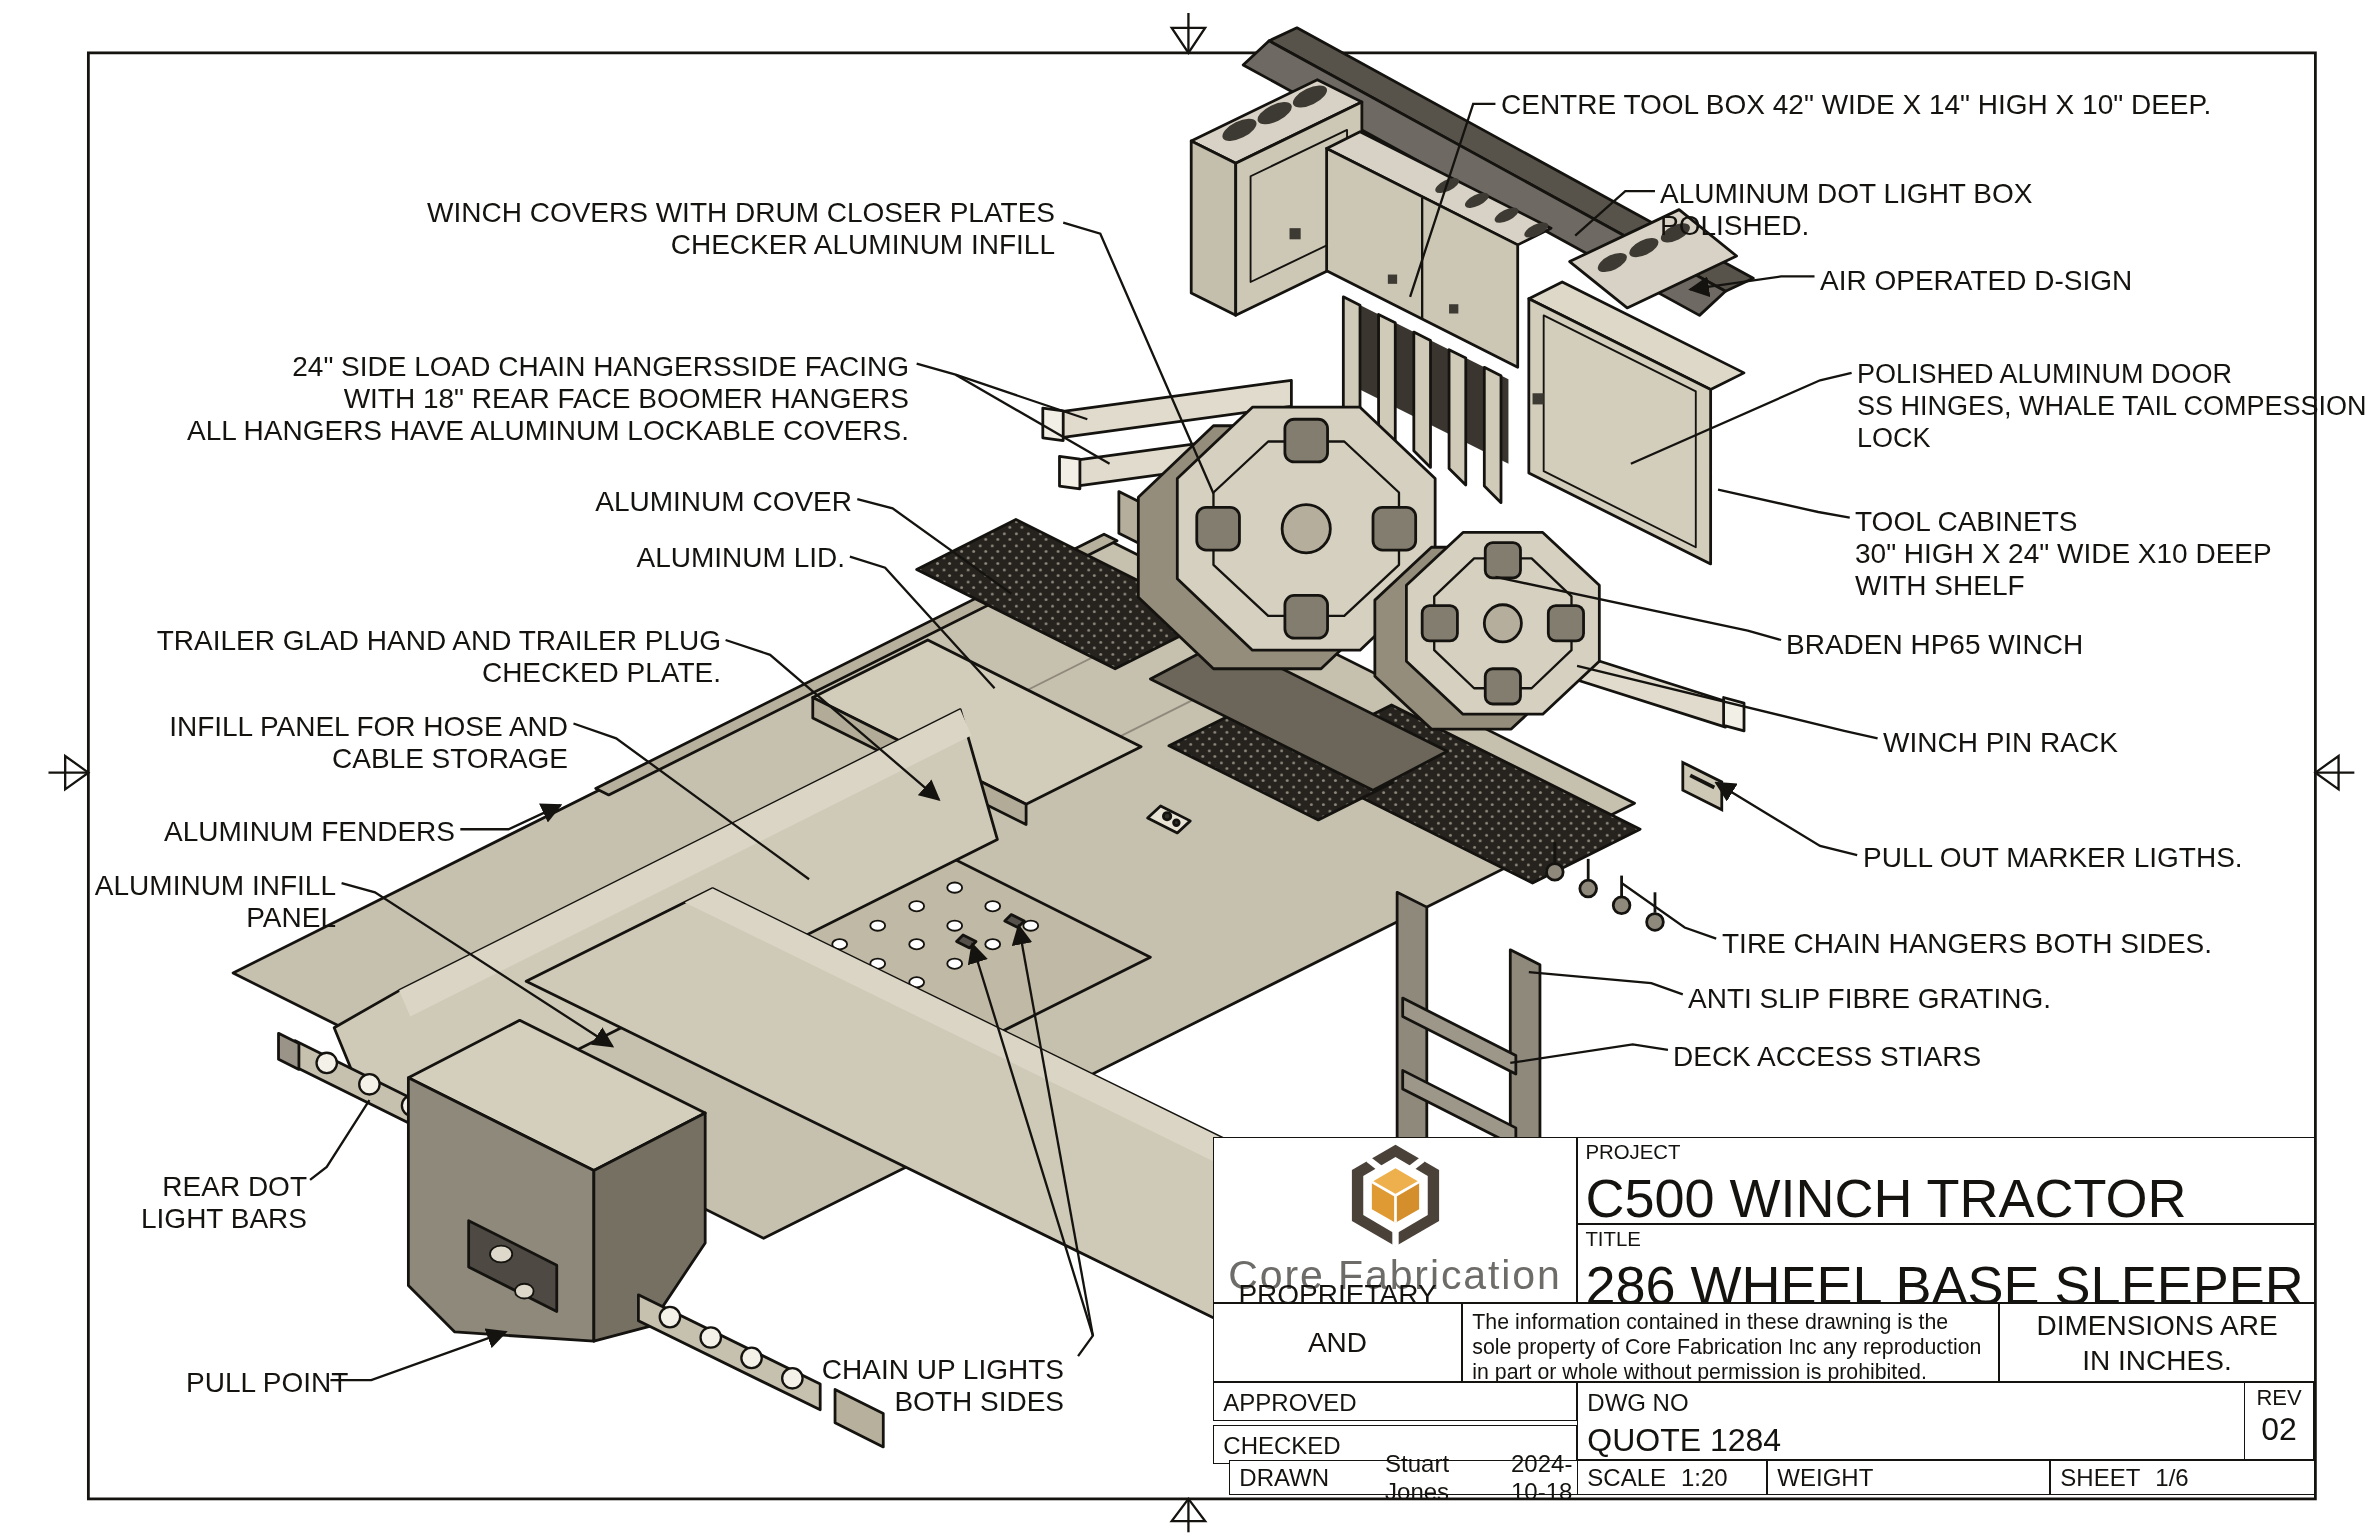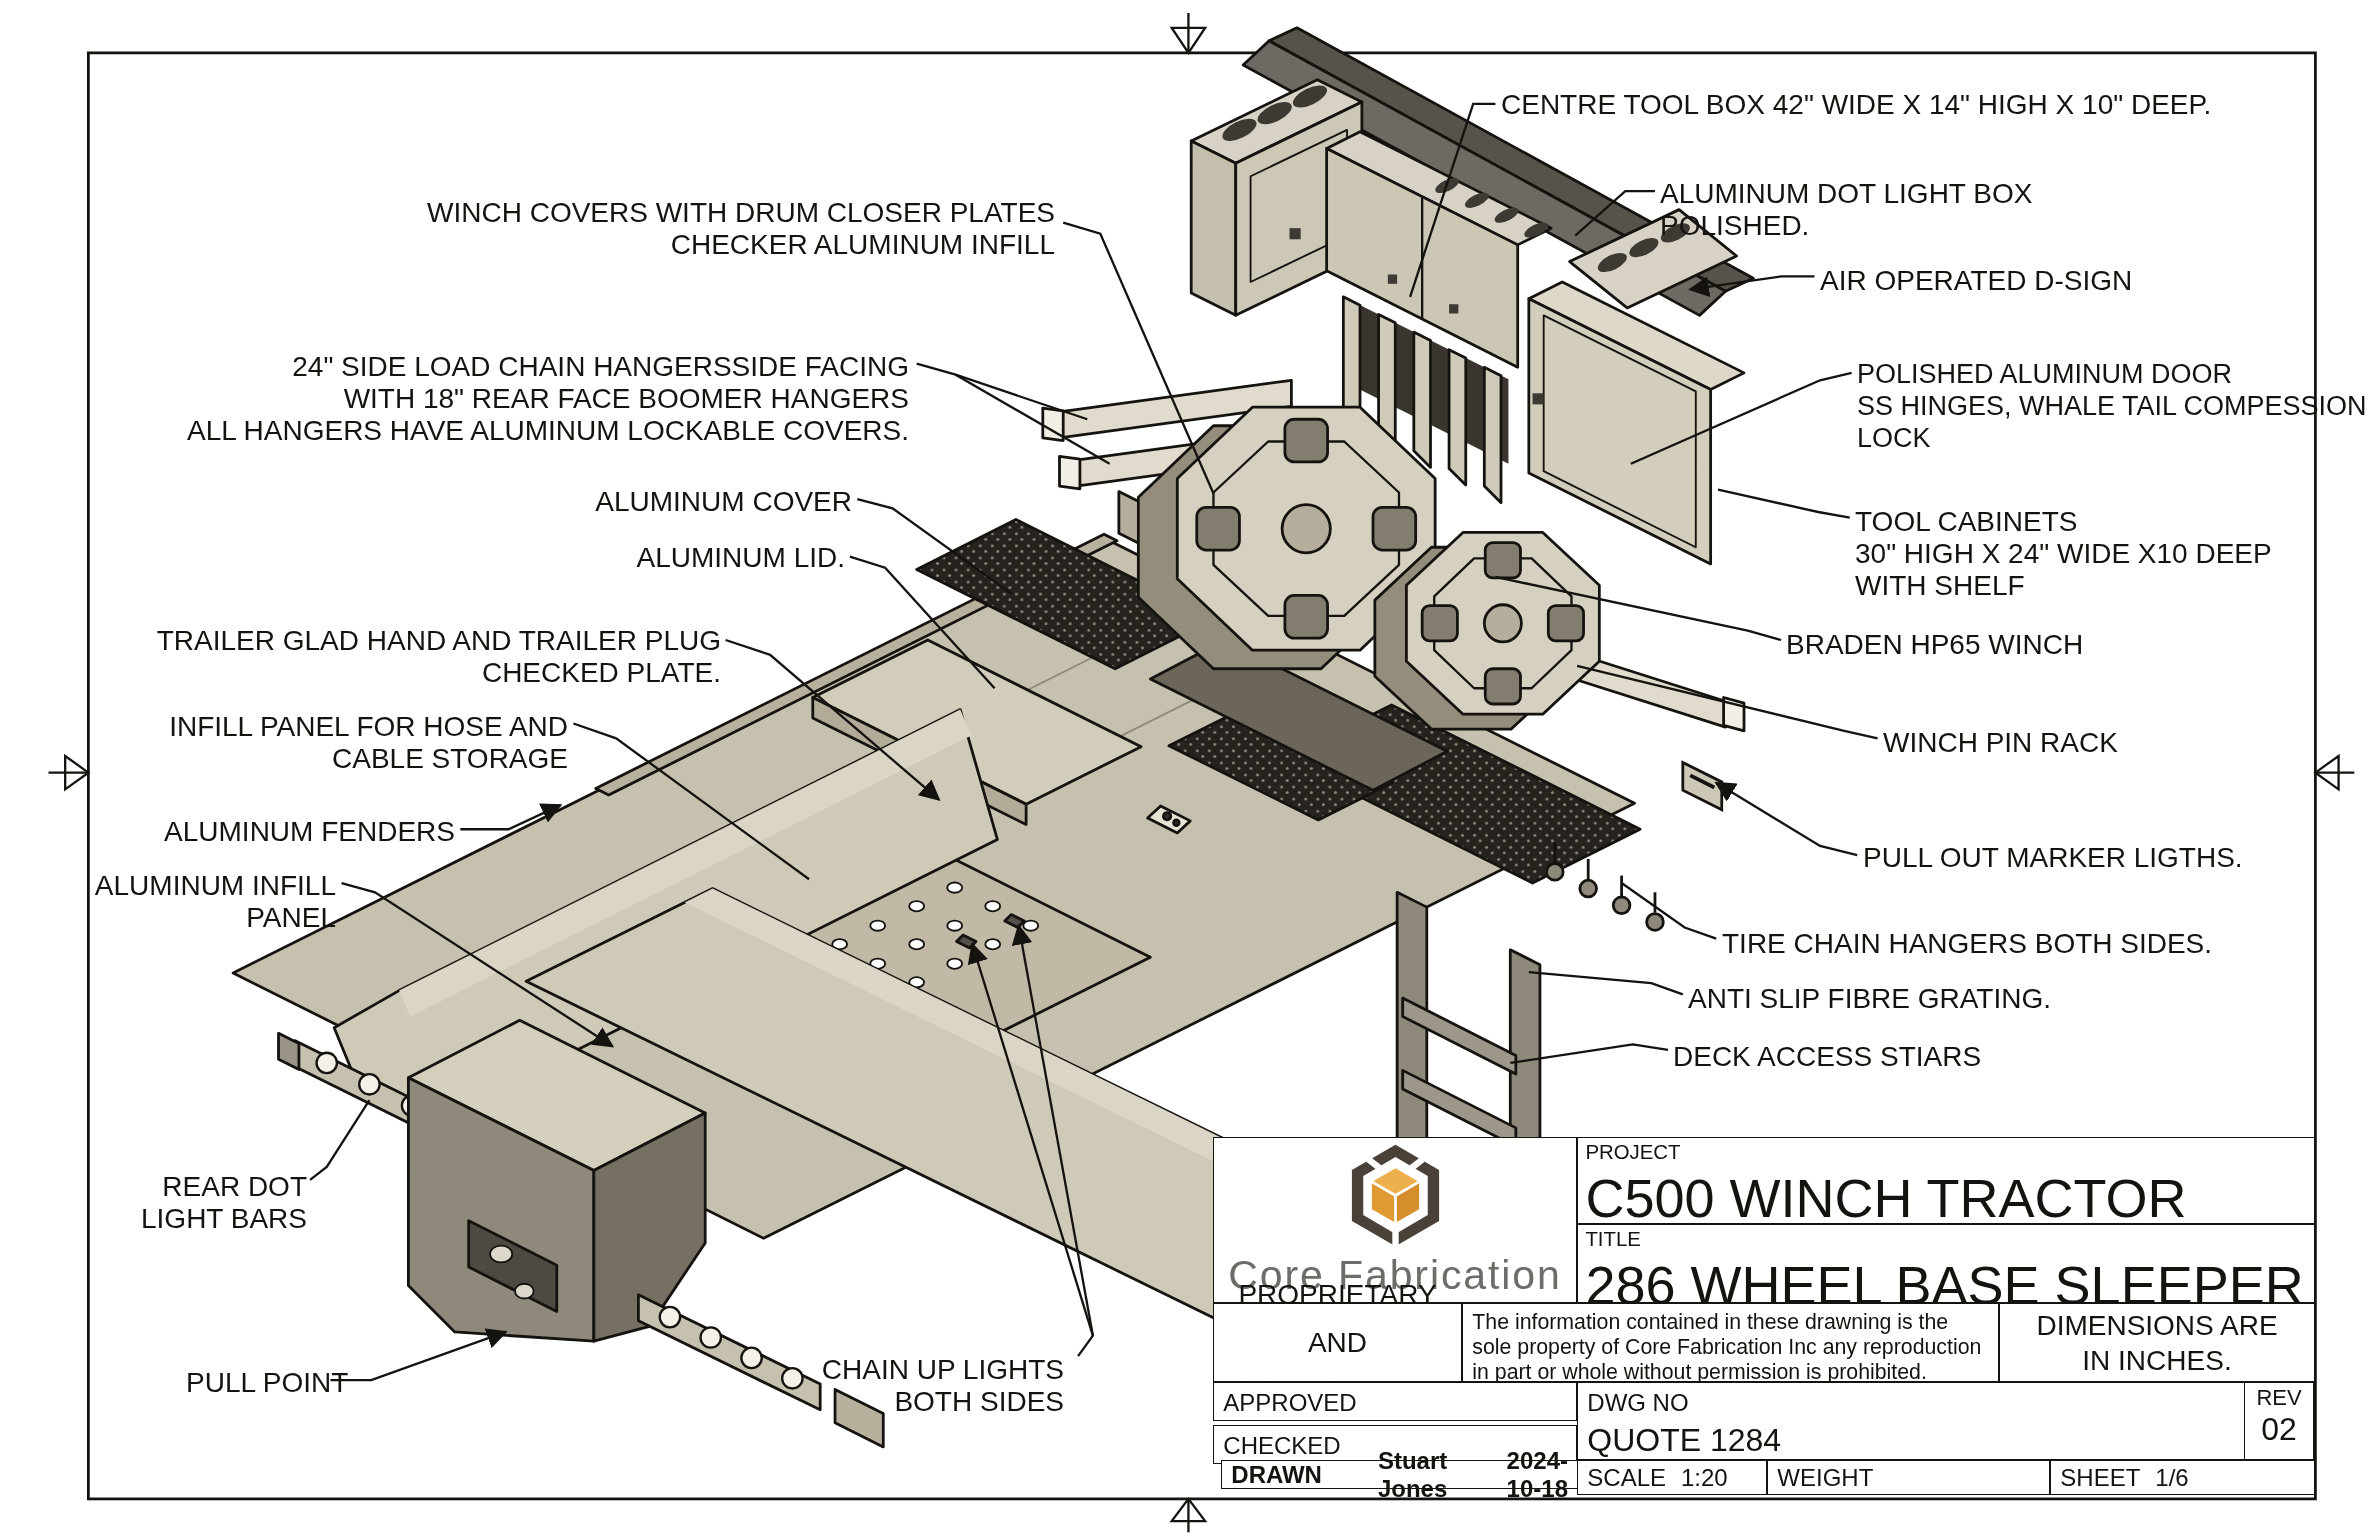--- a/index.html
+++ b/index.html
@@ -415,21 +415,21 @@
           <div>IN INCHES.</div>
         </div>
     </div>
 
     <div class="tb-cell" style="left:0;top:245px;width:364px;height:39px;">
       <span class="tb-row-lab" style="display:block;">APPROVED</span>
     </div>
     <div class="tb-cell" style="left:0;top:288px;width:364px;height:39px;">
       <span class="tb-row-lab" style="display:block;">CHECKED</span>
     </div>
-    <div class="tb-cell drawnrow" style="left:8px;top:323px;width:364px;height:29px;font-weight:bold;">
+    <div class="tb-cell drawnrow" style="left:16px;top:323px;width:364px;height:35px;">
       <span style="padding-left:9.3px;">DRAWN</span>
       <span style="padding-left:56px;">Stuart Jones</span>
       <span style="padding-left:37px;">2024-10-18</span>
     </div>
 
     <div class="tb-cell" style="left:364px;top:245px;width:668px;height:78px;">
       <span class="tb-row-lab" style="display:block;">DWG NO</span>
       <div class="dwgval">QUOTE 1284</div>
     </div>
 

